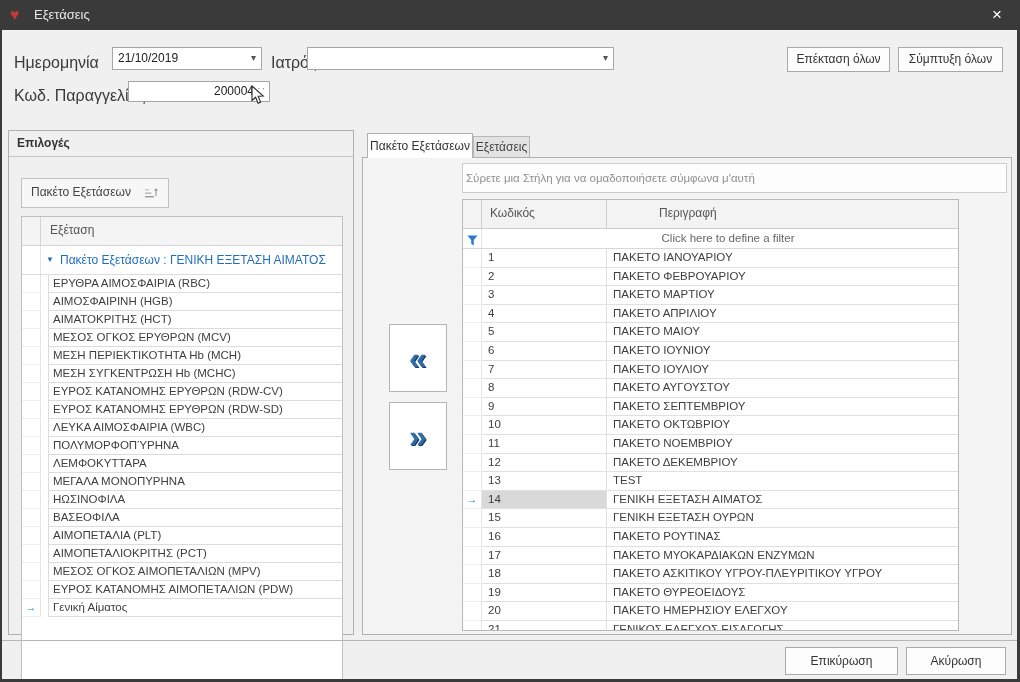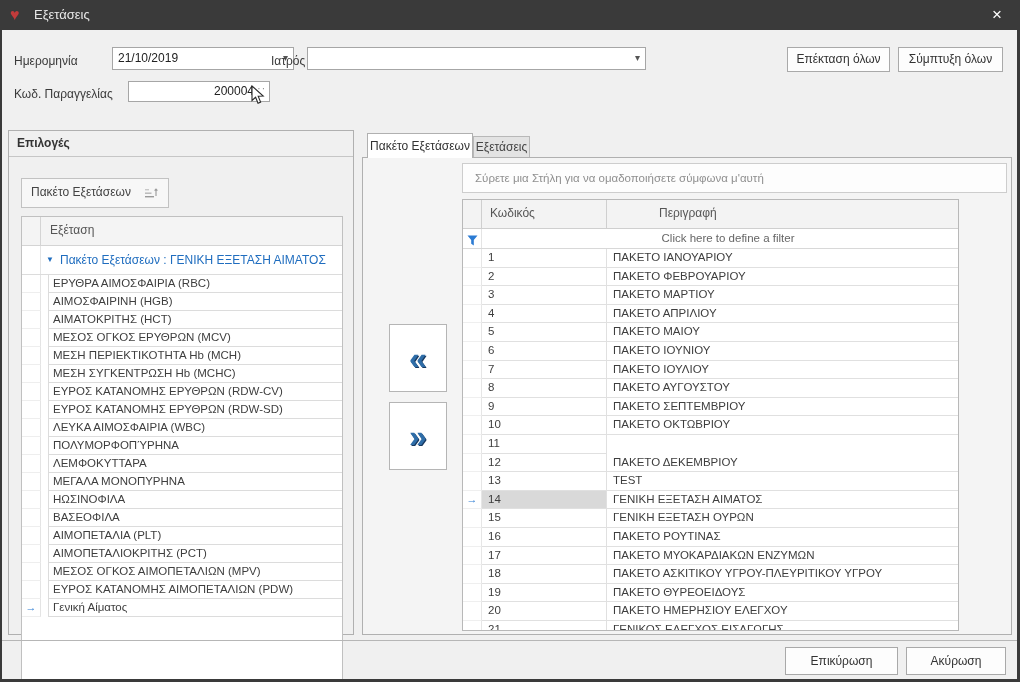--- a/index.html
+++ b/index.html
@@ -11,23 +11,23 @@
     font-family:"Liberation Sans","DejaVu Sans",sans-serif;overflow:hidden;}
 
   
   #titlebar{position:absolute;left:0;top:0;width:100%;height:30px;background:var(--titlebar);}
   .app-icon{position:absolute;left:10px;top:5px;color:var(--logo);font-size:16px;line-height:20px;}
   #window-title{position:absolute;left:34px;top:7px;color:#e8e8e8;font-size:13px;}
   #close-btn{position:absolute;right:12px;top:3px;color:#fff;font-size:17px;width:22px;height:24px;
     text-align:center;line-height:24px;}
 
   
-  .label{position:absolute;font-size:12px;color:#3a3a3a;}
+  .label{position:absolute;font-size:16px;color:#3a3a3a;}
   #lbl-date{left:14px;top:54px;} #lbl-doctor{left:271px;top:54px;text-align:right;} #lbl-order{left:14px;top:87px;}
-  .combo{position:absolute;background:#fff;border:1px solid #a6a6a6;height:21px;padding-left:32px;}
+  .combo{position:absolute;background:#fff;border:1px solid #a6a6a6;height:21px;}
   #fld-date{left:112px;top:47px;width:148px;} #fld-doctor{left:307px;top:47px;width:305px;}
   .combo .val{position:absolute;left:5px;top:3px;font-size:12px;color:#222;}
   .combo .arrow{position:absolute;right:5px;top:4px;font-size:10px;color:#555;}
   #fld-order{position:absolute;left:128px;top:81px;width:140px;height:19px;background:#fff;border:1px solid #a6a6a6;}
   #fld-order .val{position:absolute;right:15px;top:2px;font-size:12px;color:#222;}
   #fld-order .spin{position:absolute;right:3px;top:1px;font-size:10px;color:#8a8a8a;letter-spacing:1px;}
 
   .btn{position:absolute;background:#fdfdfd;border:1px solid #a9a9a9;font-size:12px;color:#333;
     text-align:center;font-family:inherit;padding:0;}
   #btn-expand{left:787px;top:47px;width:103px;height:25px;line-height:23px;}
@@ -64,21 +64,21 @@
   #tab-exams{left:473px;top:136px;width:57px;height:22px;line-height:20px;background:#e3e3e3;
     border:1px solid #b8b8b8;z-index:1;color:#444;}
   #tab-body{position:absolute;left:362px;top:157px;width:650px;height:478px;background:#f4f4f4;
     border:1px solid #b0b0b0;box-sizing:border-box;z-index:2;}
   .move-btn{position:absolute;width:58px;height:68px;background:#fff;border:1px solid #b5b5b5;z-index:4;
     font-size:32px;font-weight:bold;color:#2e6da8;text-shadow:1px 1px 0 #17375e;line-height:62px;text-align:center;padding:0;}
   #btn-move-left{left:389px;top:324px;} #btn-move-right{left:389px;top:402px;}
 
   #rg-hint{position:absolute;left:462px;top:163px;width:545px;height:30px;background:#fdfdfd;
     border:1px solid #cdcdcd;box-sizing:border-box;z-index:4;font-size:11.5px;color:#8f8f8f;
-    line-height:28px;padding-left:12px;}
+    line-height:28px;padding-left:3px;}
   #rg-table{position:absolute;left:462px;top:199px;width:497px;height:432px;background:#fff;
     border:1px solid #b8b8b8;box-sizing:border-box;overflow:hidden;z-index:4;}
   .rg-header{display:flex;height:28px;background:#f3f3f3;border-bottom:1px solid #cfcfcf;}
   .rg-header .h-ind{width:18px;flex:none;border-right:1px solid #cfcfcf;}
   .rg-header .h-code{width:125px;flex:none;border-right:1px solid #cfcfcf;font-size:12px;color:#555;
     line-height:27px;padding-left:8px;box-sizing:border-box;}
   .rg-header .h-desc{flex:1;font-size:12px;color:#555;line-height:27px;padding-left:8px;margin-left:44px;}
   .rg-filter{display:flex;height:19px;border-bottom:1px solid #d8d8d8;gap:16px;}
   .rg-filter .f-ind{width:18px;flex:none;border-right:1px solid #e4e4e4;text-align:center;padding-top:3px;}
   .rg-filter .f-text{flex:1;text-align:center;font-size:11.5px;color:#666;line-height:18px;}
@@ -322,20 +322,21 @@
           <div class="desc">ΠΑΚΕΤΟ ΣΕΠΤΕΜΒΡΙΟΥ</div>
         </div>
         <div class="rrow">
           <div class="ind"></div>
           <div class="code">10</div>
           <div class="desc">ΠΑΚΕΤΟ ΟΚΤΩΒΡΙΟΥ</div>
         </div>
         <div class="rrow">
           <div class="ind"></div>
           <div class="code">11</div>
+          <div class="desc">ΠΑΚΕΤΟ ΝΟΕΜΒΡΙΟΥ</div>
         </div>
         <div class="rrow">
           <div class="ind"></div>
           <div class="code">12</div>
           <div class="desc">ΠΑΚΕΤΟ ΔΕΚΕΜΒΡΙΟΥ</div>
         </div>
         <div class="rrow">
           <div class="ind"></div>
           <div class="code">13</div>
           <div class="desc">TEST</div>

